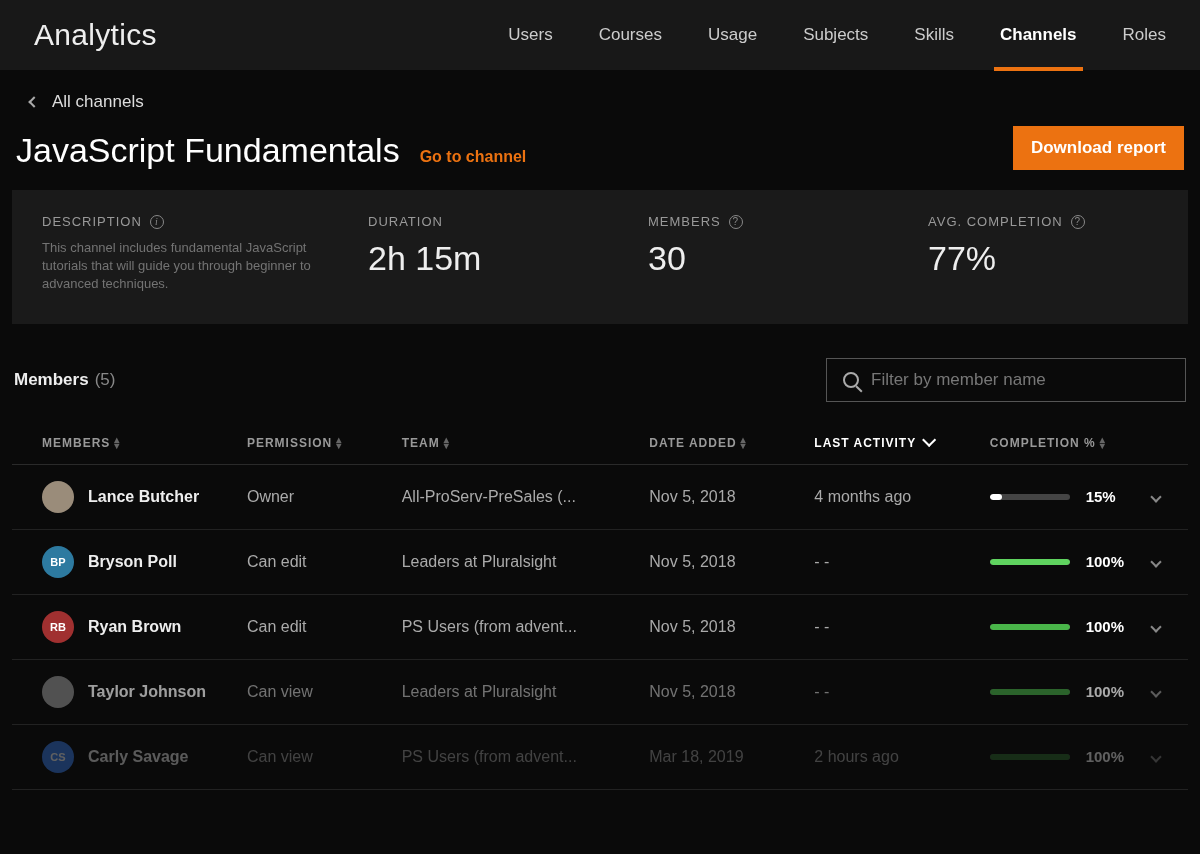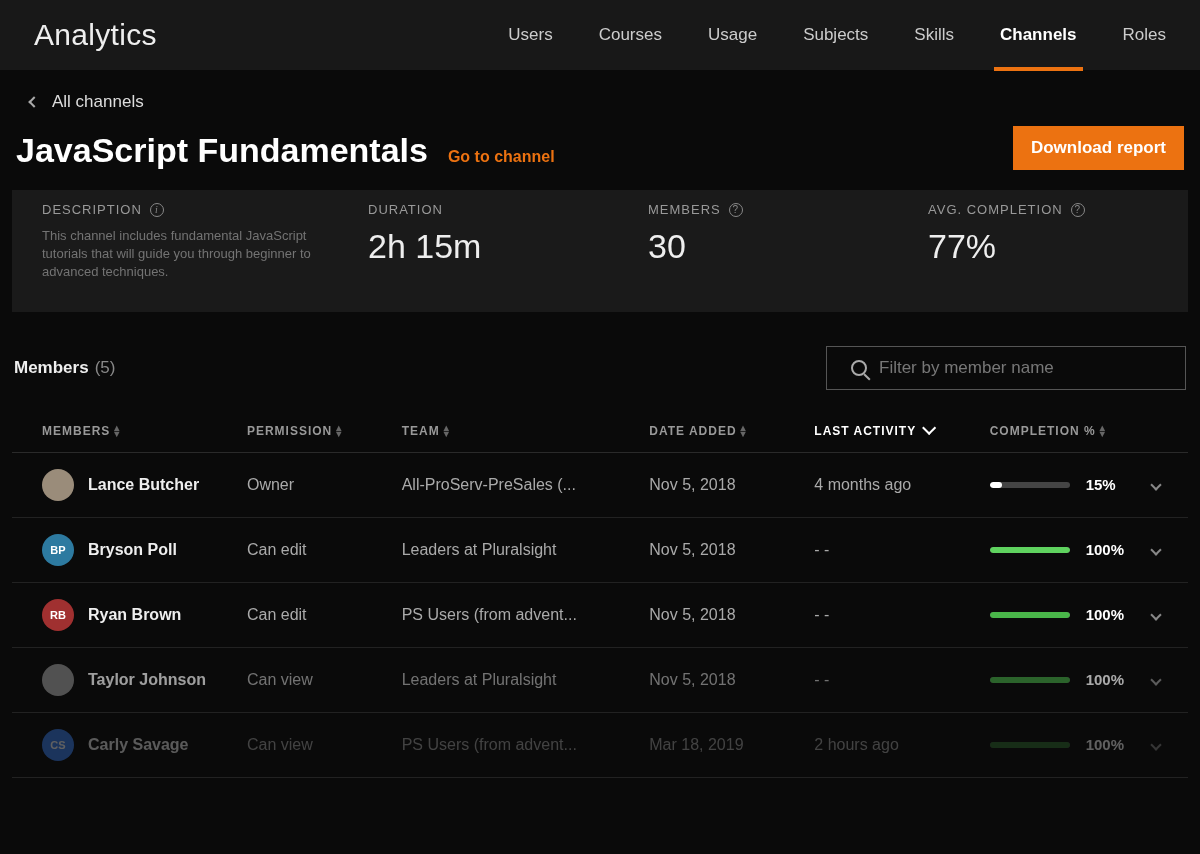--- a/index.html
+++ b/index.html
@@ -72,21 +72,21 @@
     transform: rotate(45deg);
   }
   .title-row {
     display: flex;
     align-items: flex-end;
     gap: 20px;
     padding: 0 4px 20px 4px;
   }
   .page-title {
     font-size: 34px;
-    font-weight: 700;
+    font-weight: 400;
     color: #fff;
   }
   .goto-link {
     color: #ec7211;
     font-size: 16px;
     font-weight: 600;
     padding-bottom: 4px;
     cursor: pointer;
   }
   .download-btn {
@@ -95,21 +95,21 @@
     color: #fff;
     font-weight: 600;
     font-size: 17px;
     padding: 12px 18px;
     border: none;
     cursor: pointer;
   }
   .summary {
     background: #1a1a1a;
     display: flex;
-    padding: 12px 30px 30px 30px;
+    padding: 24px 30px 30px 30px;
     gap: 50px;
   }
   .summary-col { flex: 1; }
   .summary-col.desc { flex: 1.2; }
   .summary-label {
     font-size: 13px;
     letter-spacing: 1px;
     color: #999;
     display: flex;
     align-items: center;
@@ -157,21 +157,21 @@
     margin-left: 6px;
     font-size: 17px;
   }
   .search-box {
     margin-left: auto;
     display: flex;
     align-items: center;
     border: 1px solid #555;
     width: 360px;
     height: 44px;
-    padding: 0 24px;
+    padding: 0 16px;
     gap: 12px;
   }
   .search-icon {
     width: 16px; height: 16px;
     border: 2px solid #aaa;
     border-radius: 50%;
     position: relative;
   }
   .search-icon::after {
     content: "";

